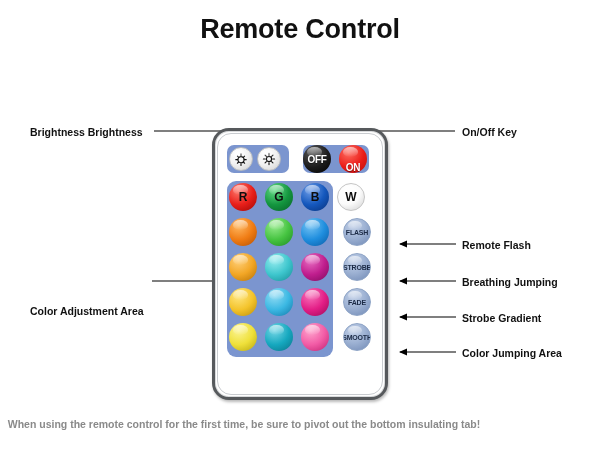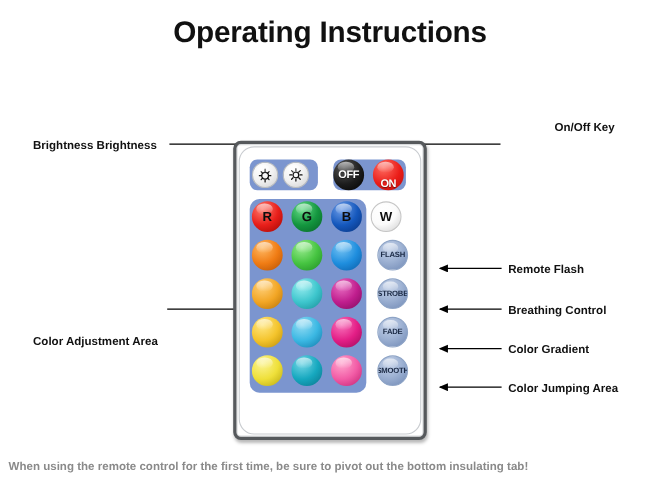--- a/index.html
+++ b/index.html
@@ -34,21 +34,21 @@
 
   
   #remote {
     position: absolute;
     left: 212px;
     top: 128px;
     width: 176px;
     height: 272px;
     background: #ffffff;
     border: 3px solid #56595c;
-    border-radius: 7px;
+    border-radius: 17px;
     box-shadow: 0 0 0 1px #d8dadc inset, 1px 2px 3px rgba(0,0,0,0.28);
     box-sizing: border-box;
   }
   #remote::before {
     content: "";
     position: absolute;
     left: 2px; top: 2px; right: 2px; bottom: 2px;
     border-radius: 14px;
     border: 1px solid #c9ccd0;
     pointer-events: none;
@@ -169,21 +169,21 @@
     text-align: center;
     font-size: 10.5px;
     font-weight: bold;
     color: #8a8a8a;
   }
 </style>
 </head>
 <body>
 
 <div id="title-block">
-  <span class="tline">Operating Instructions</span>
+  <span class="tline">Remote Control</span>
 </div>
 
 <svg id="connectors">
   <defs>
     <marker id="arrowRight" markerWidth="7" markerHeight="7" refX="6" refY="3" orient="auto">
       <path d="M0,0 L7,3 L0,6 z" fill="#000000"></path>
     </marker>
     <marker id="arrowDown" markerWidth="7" markerHeight="7" refX="6" refY="3" orient="auto">
       <path d="M0,0 L7,3 L0,6 z" fill="#000000"></path>
     </marker>
@@ -196,24 +196,24 @@
   <path d="M152,281 L229,281" stroke="#000000" stroke-width="1.2" fill="none" marker-end="url(#arrowRight)"></path>
 
   <path d="M456,244 L400,244" stroke="#000000" stroke-width="1.2" fill="none" marker-end="url(#arrowRight)"></path>
   <path d="M456,281 L400,281" stroke="#000000" stroke-width="1.2" fill="none" marker-end="url(#arrowRight)"></path>
   <path d="M456,317 L400,317" stroke="#000000" stroke-width="1.2" fill="none" marker-end="url(#arrowRight)"></path>
   <path d="M456,352 L400,352" stroke="#000000" stroke-width="1.2" fill="none" marker-end="url(#arrowRight)"></path>
 </svg>
 
 <div class="callout left" style="left:30px;  top:126px;">Brightness Brightness</div>
 <div class="callout left" style="left:30px;  top:276px;margin-top:29px;">Color Adjustment Area</div>
-<div class="callout right" style="left:462px; top:110px;margin-left:42px;">On/Off Key</div>
+<div class="callout right" style="left:462px; top:126px;">On/Off Key</div>
 <div class="callout right" style="left:462px; top:239px;">Remote Flash</div>
-<div class="callout right" style="left:462px; top:276px;">Breathing Control</div>
-<div class="callout right" style="left:462px; top:312px;">Color Gradient</div>
+<div class="callout right" style="left:462px; top:276px;">Breathing Jumping</div>
+<div class="callout right" style="left:462px; top:312px;">Strobe Gradient</div>
 <div class="callout right" style="left:462px; top:347px;">Color Jumping Area</div>
 
 <div id="remote">
 
   <div class="pad" id="pad-brightness"></div>
   <div class="pad" id="pad-power"></div>
   <div class="pad" id="pad-colors"></div>
 
   <div class="key key-bright" id="key-bright-up">
     <svg viewBox="0 0 24 24">

